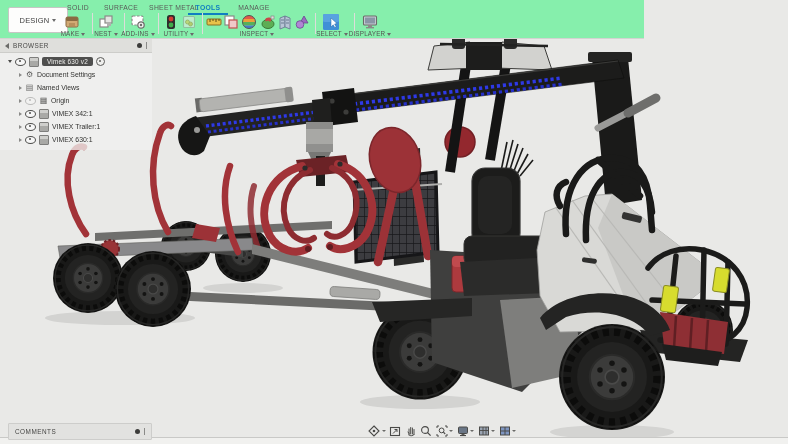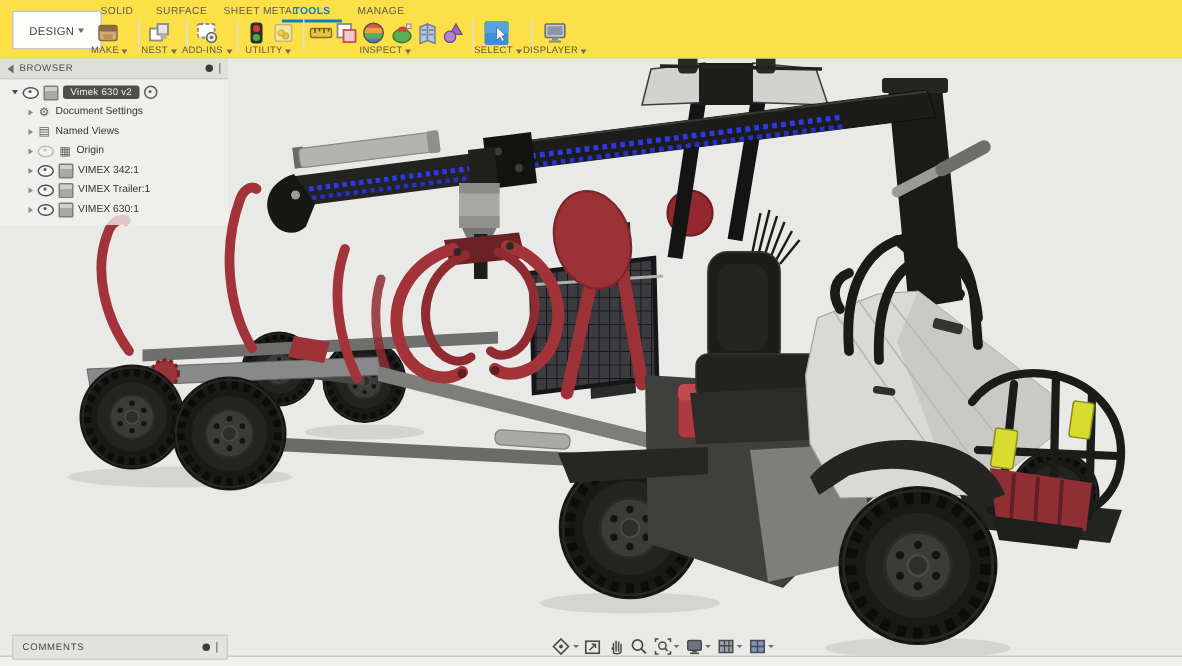--- a/index.html
+++ b/index.html
@@ -3,21 +3,21 @@
 <meta charset="utf-8">
 <style>
   html,body{margin:0;padding:0;}
   body{
     width:788px;height:444px;position:relative;overflow:hidden;
     font-family:"Liberation Sans", sans-serif;
     background:#e9e9e7;
     -webkit-font-smoothing:antialiased;
   }
   
-  .topbar{position:absolute;top:0;left:0;width:788px;height:38px;background:#fde047;border-bottom:1px solid #d3d3d1;z-index:30;text-decoration:underline;}
+  .topbar{position:absolute;top:0;left:0;width:644px;height:38px;background:#86efac;border-bottom:1px solid #d3d3d1;z-index:30;text-decoration:underline;}
   .design-btn{position:absolute;left:8px;top:7px;width:58px;height:24px;background:#fdfdfc;border:1px solid #c6c6c4;border-radius:2px;
     display:flex;align-items:center;justify-content:center;gap:3px;font-size:7.5px;color:#3f3f3f;letter-spacing:.2px;cursor:default;}
   .caret{display:inline-block;width:0;height:0;border-left:2.5px solid transparent;border-right:2.5px solid transparent;border-top:3px solid #6a6a6a;}
   .tab{position:absolute;top:2px;height:11px;line-height:11px;text-align:center;font-size:6.8px;color:#5a5a58;letter-spacing:.3px;cursor:default;}
   .tab.active{color:#0f7fc1;border-bottom:2px solid #0f7fc1;font-weight:bold;}
   .sep{position:absolute;top:13px;height:21px;width:1px;background:#ddddda;}
   .ticon{position:absolute;top:14px;width:16px;height:16px;}
   .grp-label{position:absolute;top:30px;height:8px;line-height:8px;text-align:center;font-size:6.3px;color:#555553;letter-spacing:.2px;
     display:flex;align-items:center;justify-content:center;gap:2px;}
   

